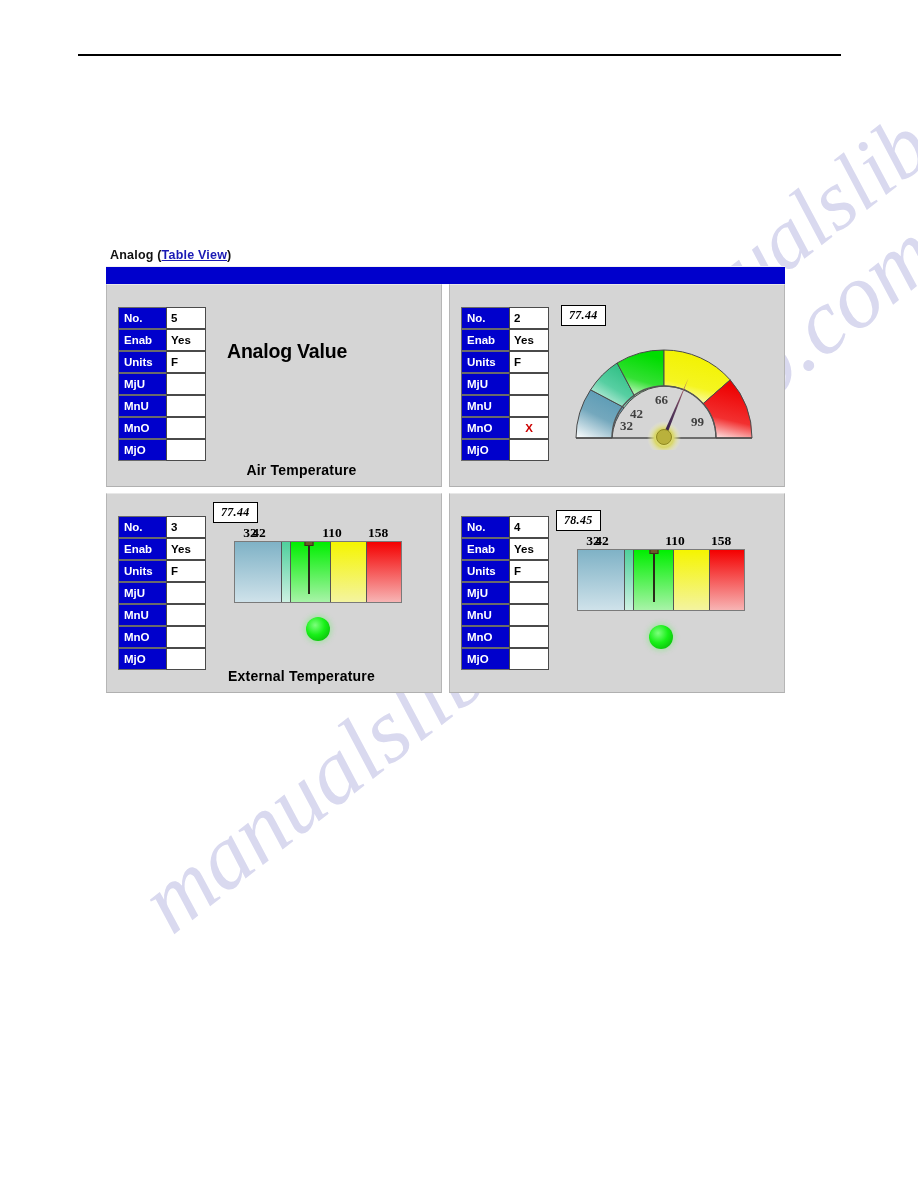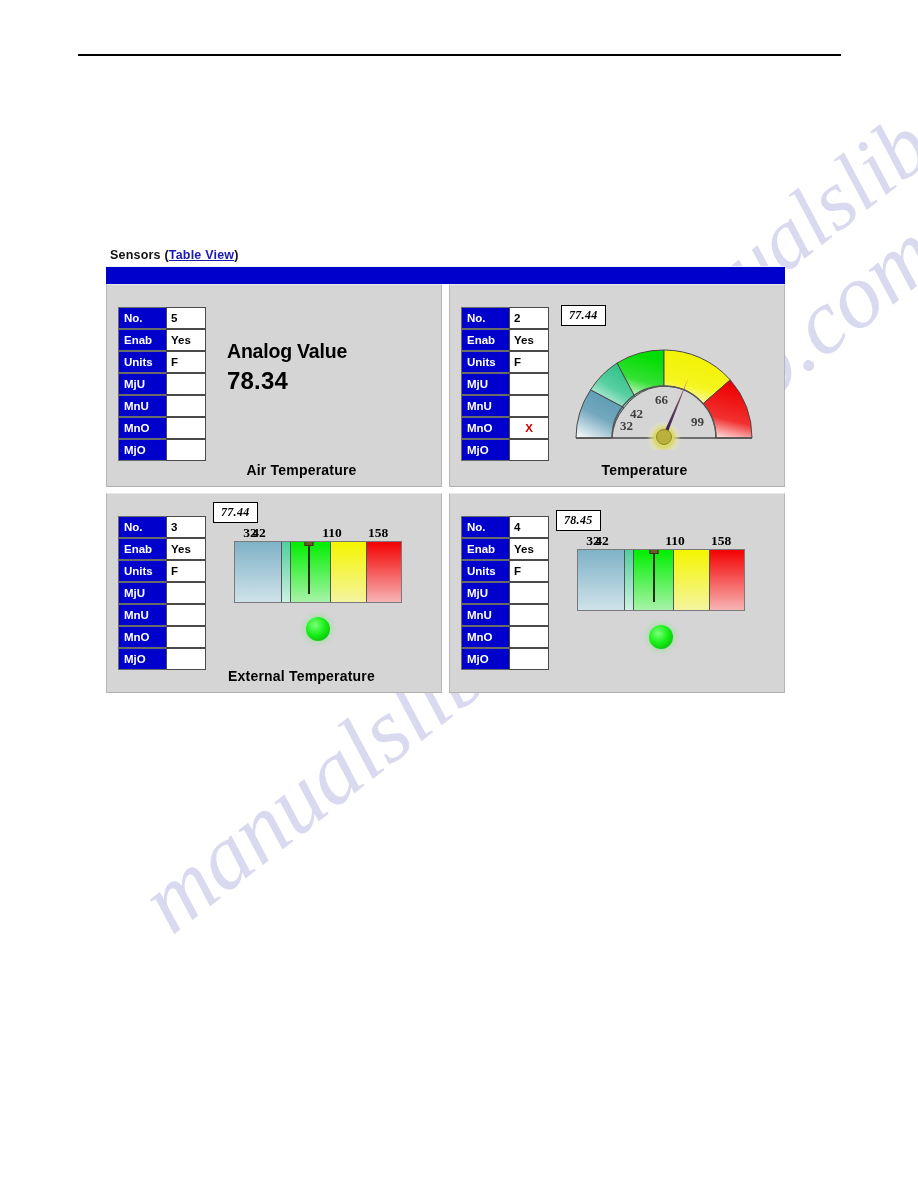--- a/index.html
+++ b/index.html
@@ -254,21 +254,21 @@
   <div class="wm-text wm-a">manualslib.com</div>
   <div class="wm-text wm-b">manualslib.com</div>
   <div class="wm-text wm-c">manualslib.com</div>
 </div>
 
 <div id="page-rule"></div>
 
 <div id="sensors-widget">
 
   <div id="sensors-header">
-    <span>Sensors (</span><a href="#">Table View</a><span>)</span>
+    <span>Analog (</span><a href="#">Table View</a><span>)</span>
   </div>
 
   <div id="blue-bar"></div>
 
   <div id="panel-grid">
 
     <div class="panel">
       <table class="prop-table">
         <tbody>
             <tr>
@@ -297,21 +297,20 @@
             </tr>
         <tr>
               <td class="prop-label">MjO</td>
               <td class="prop-value"></td>
             </tr>
       </tbody>
         </table>
 
       <div class="numeric-block">
         <div class="numeric-title">Analog Value</div>
-        <div class="numeric-value">78.34</div>
       </div>
 
       <div class="panel-caption shift-right">Air Temperature</div>
     </div>
 
     <div class="gap"></div>
 
     <div class="panel">
       <table class="prop-table">
         <tbody>
@@ -401,21 +400,20 @@
           <path d="M 114 107 L 118 107 L 140.5 48 Z" fill="url(#needleG)"></path>
           <circle cx="116" cy="107" r="7.5" fill="#b9b13c" stroke="#8f8820" stroke-width="1"></circle>
         </svg>
 
         <span class="gauge-tick-label" style="left:72px; top:88px;">32</span>
         <span class="gauge-tick-label" style="left:82px; top:76px;">42</span>
         <span class="gauge-tick-label" style="left:107px; top:62px;">66</span>
         <span class="gauge-tick-label" style="left:143px; top:84px;">99</span>
       </div>
 
-      <div class="panel-caption shift-right">Temperature</div>
     </div>
 
     <div class="gap" style="grid-column:1 / span 3;"></div>
 
     <div class="panel">
       <table class="prop-table">
         <tbody>
             <tr>
               <td class="prop-label">No.</td>
               <td class="prop-value">3</td>

